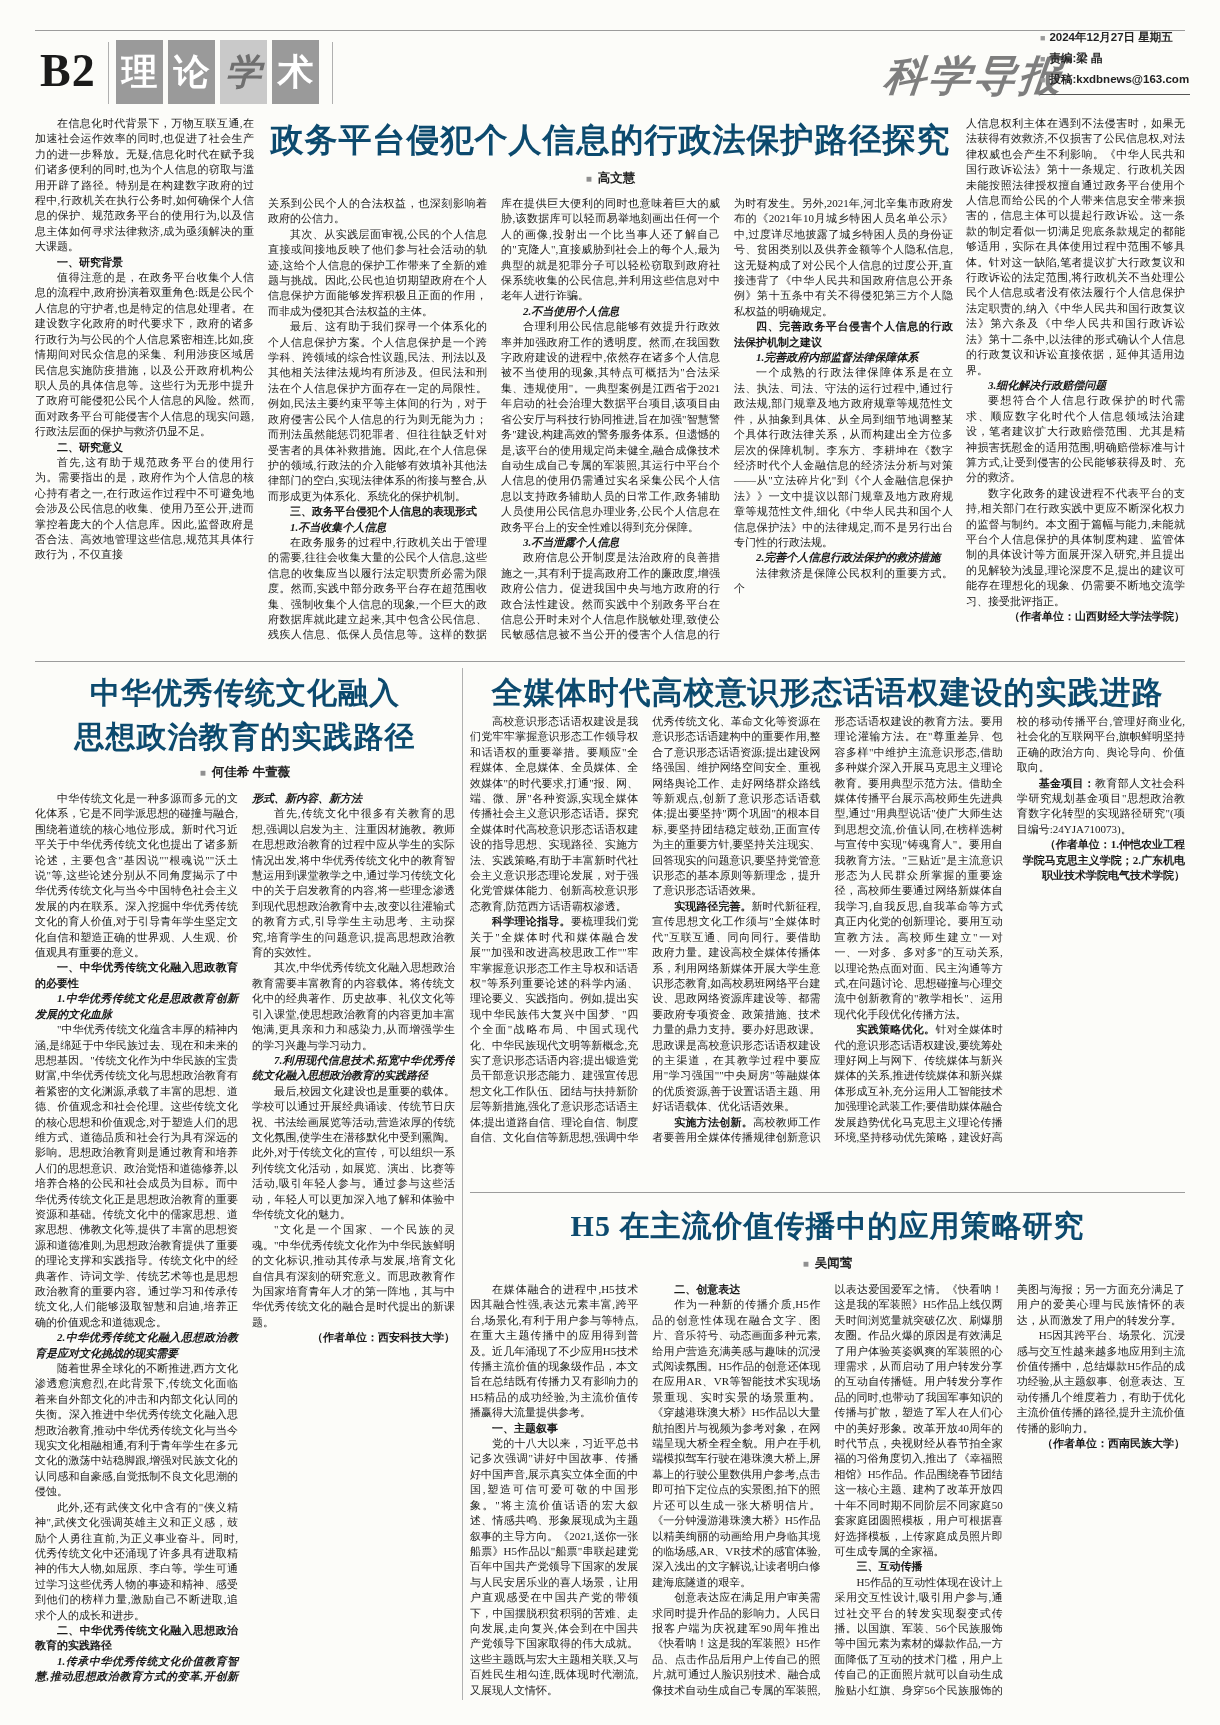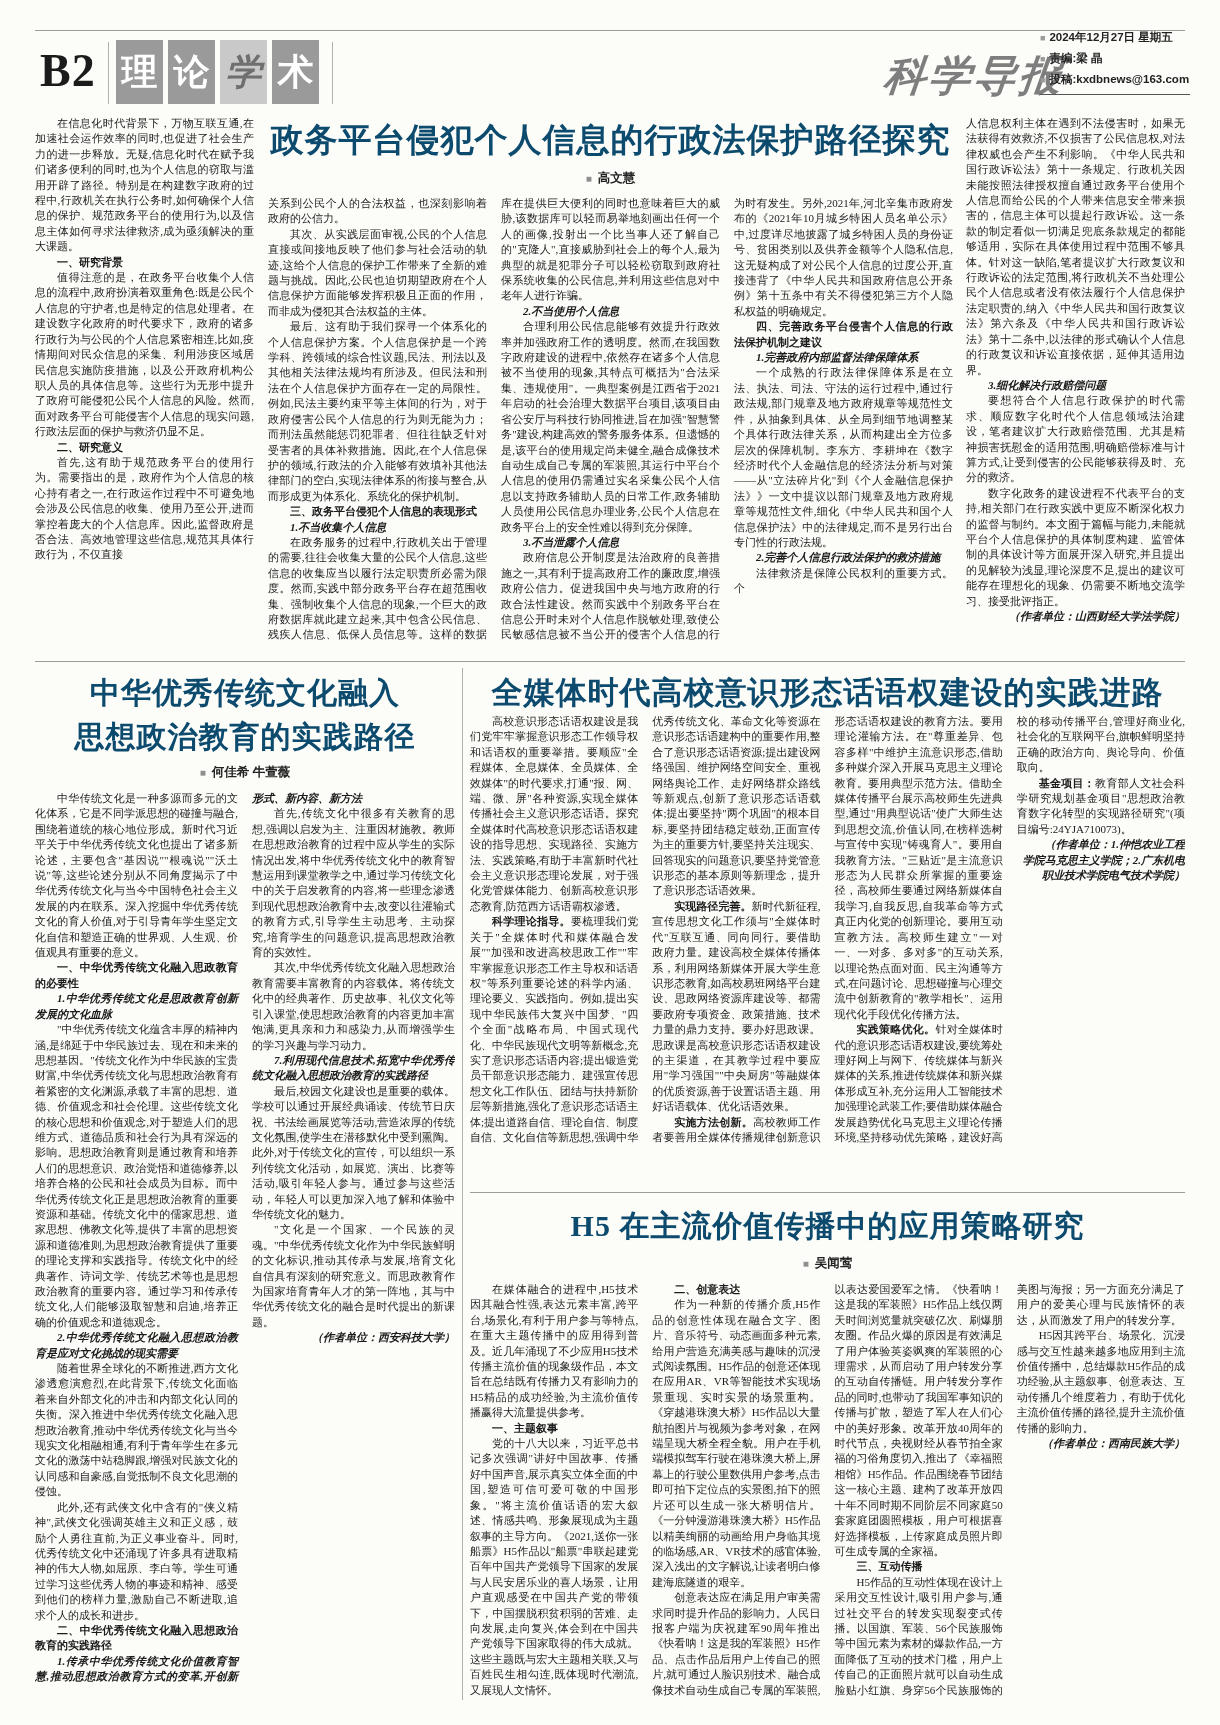--- a/index.html
+++ b/index.html
@@ -24,21 +24,21 @@
   
   .hl{font-family:"Liberation Sans",sans-serif;font-weight:700;text-align:center;color:#0c4a6e;}
   .byline{text-align:center;font-family:"Liberation Sans",sans-serif;font-weight:700;font-size:12.5px;color:#222;}
   .byline .sq{color:#8f8f8f;font-size:10px;margin-right:6px;}
   .body-cols{text-align:justify;font-size:11px;line-height:15.4px;column-gap:14px;
              column-fill:auto;overflow:hidden;}
   .body-cols p{margin:0;text-indent:2em;}
   .body-cols p.cont{text-indent:0;}
   .p-h1{font-family:"Liberation Sans",sans-serif;font-weight:700;}
   .p-h2{font-weight:700;font-style:italic;}
-  .p-attr{text-align:right;font-weight:700;font-style:italic;}
+  .p-attr{text-align:right;font-weight:700;}
   .lead{font-family:"Liberation Sans",sans-serif;font-weight:700;font-style:normal;}
 
   
   .a1-col1{position:absolute;left:35px;top:116px;width:219px;height:541px;}
   .a1-mid{position:absolute;left:268px;top:116px;width:685px;height:541px;}
   .a1-mid .hl{font-size:33px;letter-spacing:1px;margin-top:2px;}
   .a1-mid .byline{margin:7px 0 9px;}
   .a1-mid-body{height:462px;}
   .a1-col5{position:absolute;left:966px;top:116px;width:219px;height:541px;}
 

